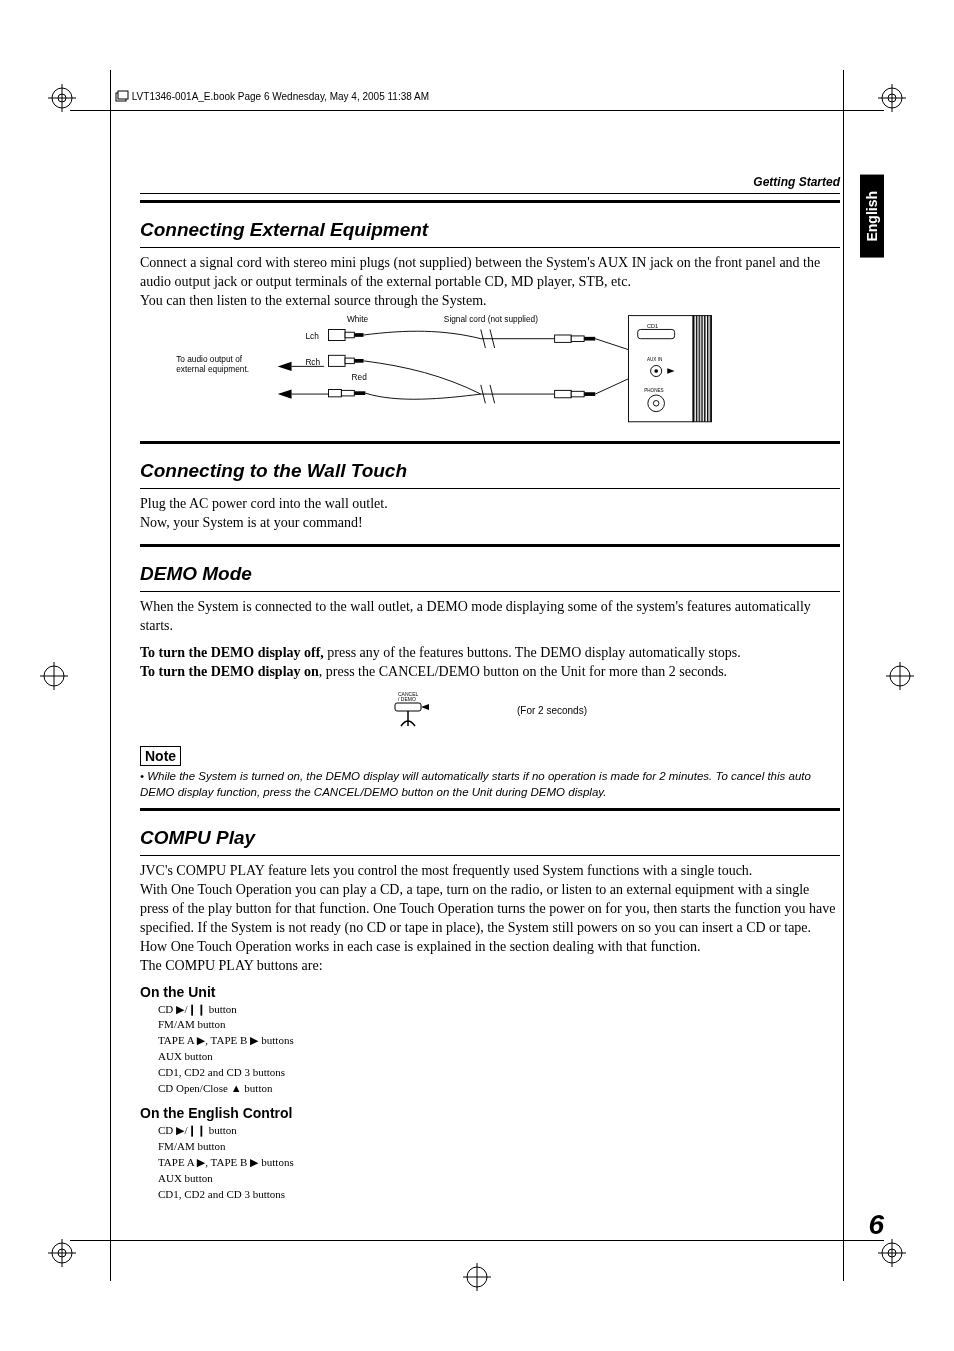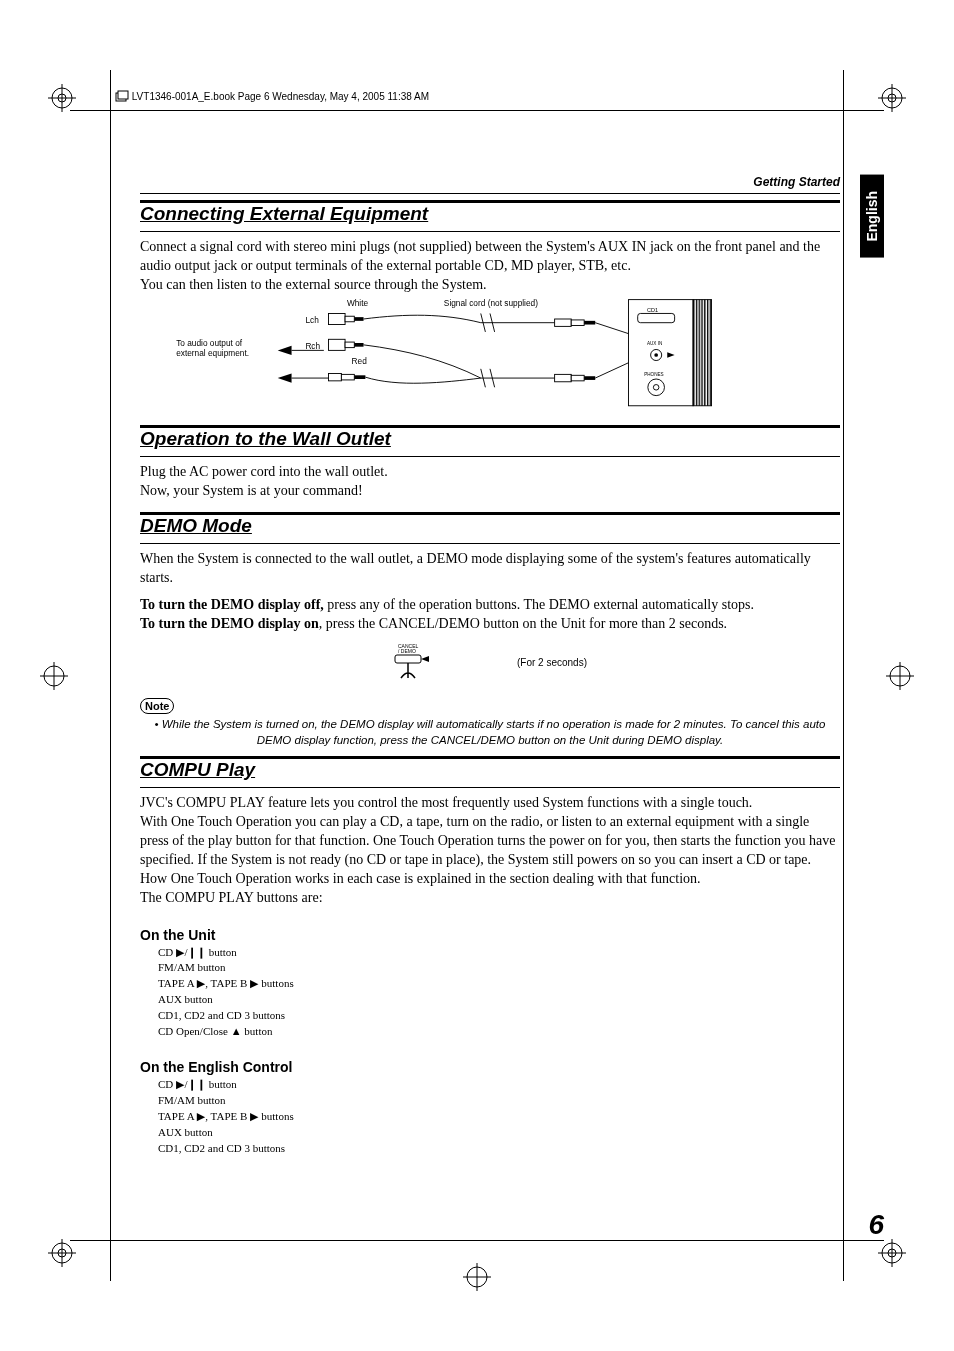--- a/index.html
+++ b/index.html
@@ -48,22 +48,21 @@
     text-align: center;
   }
   h2.section-title {
     font-family: Arial, sans-serif;
     font-style: italic;
     font-weight: bold;
     font-size: 19px;
     color: #000;
     margin: 6px 0 4px 0;
     border-top: 2px solid #000;
-    padding-top: 0;
-    text-decoration: underline;
+    padding-top: 16px;
   }
   h2.section-title.thick {
     border-top: 3px solid #000;
   }
   .body-text {
     font-size: 14px;
     line-height: 1.35;
     font-family: Liberation Serif, serif;
   }
   .rule-under {
@@ -71,40 +70,39 @@
     margin-bottom: 6px;
     padding-bottom: 2px;
   }
   .diagram {
     width: 100%;
     height: 120px;
   }
   .note-label {
     display: inline-block;
     border: 1px solid #000;
-    border-radius: 8px;
+    border-radius: 0;
     padding: 1px 4px;
     font-family: Arial, sans-serif;
     font-weight: bold;
-    font-size: 11px;
+    font-size: 14px;
     margin-top: 8px;
   }
   .note-body {
     font-style: italic;
     font-family: Arial, sans-serif;
     font-size: 11.5px;
     line-height: 1.4;
     margin: 2px 0 8px 0;
-    text-align: center;
   }
   .sub-heading {
     font-family: Arial, sans-serif;
     font-weight: bold;
     font-size: 14px;
-    margin: 19px 0 2px 0;
+    margin: 8px 0 2px 0;
   }
   .list {
     margin: 0 0 4px 18px;
     font-size: 11px;
     line-height: 1.45;
   }
   .page-number {
     position: absolute;
     right: 70px;
     bottom: 110px;
@@ -276,31 +274,31 @@
     <text x="520" y="54" font-size="5" font-family="Arial">AUX IN</text>
     <circle cx="530" cy="65" r="6" fill="#fff" stroke="#000"></circle>
     <circle cx="530" cy="65" r="2" fill="#000"></circle>
     <polygon points="542,62 550,65 542,68" fill="#000"></polygon>
     <text x="517" y="88" font-size="5" font-family="Arial">PHONES</text>
     <circle cx="530" cy="100" r="9" fill="#fff" stroke="#000"></circle>
     <circle cx="530" cy="100" r="3" fill="none" stroke="#000"></circle>
   </svg>
 
   
-  <h2 class="section-title thick">Operation to the Wall Outlet</h2>
+  <h2 class="section-title thick">Connecting to the Wall Touch</h2>
   <div class="rule-under"></div>
   <div class="body-text" style="white-space:pre-line">Plug the AC power cord into the wall outlet.
 Now, your System is at your command!</div>
 
   
   <h2 class="section-title thick" style="margin-top:12px">DEMO Mode</h2>
   <div class="rule-under"></div>
   <div class="body-text">When the System is connected to the wall outlet, a DEMO mode displaying some of the system's features automatically starts.</div>
   <div class="body-text" style="margin-top:8px">
-    <b>To turn the DEMO display off,</b><span> press any of the operation buttons. The DEMO external automatically stops.</span>
+    <b>To turn the DEMO display off,</b><span> press any of the features buttons. The DEMO display automatically stops.</span>
   </div>
   <div class="body-text">
     <b>To turn the DEMO display on</b><span>, press the CANCEL/DEMO button on the Unit for more than 2 seconds.</span>
   </div>
 
   <div class="cancel-demo">
     <svg width="120" height="40" viewBox="0 0 120 40">
       <text x="5" y="8" font-size="5" font-family="Arial">CANCEL</text>
       <text x="5" y="13" font-size="5" font-family="Arial">/ DEMO</text>
       <rect x="2" y="15" width="26" height="8" rx="2" fill="#fff" stroke="#000"></rect>

